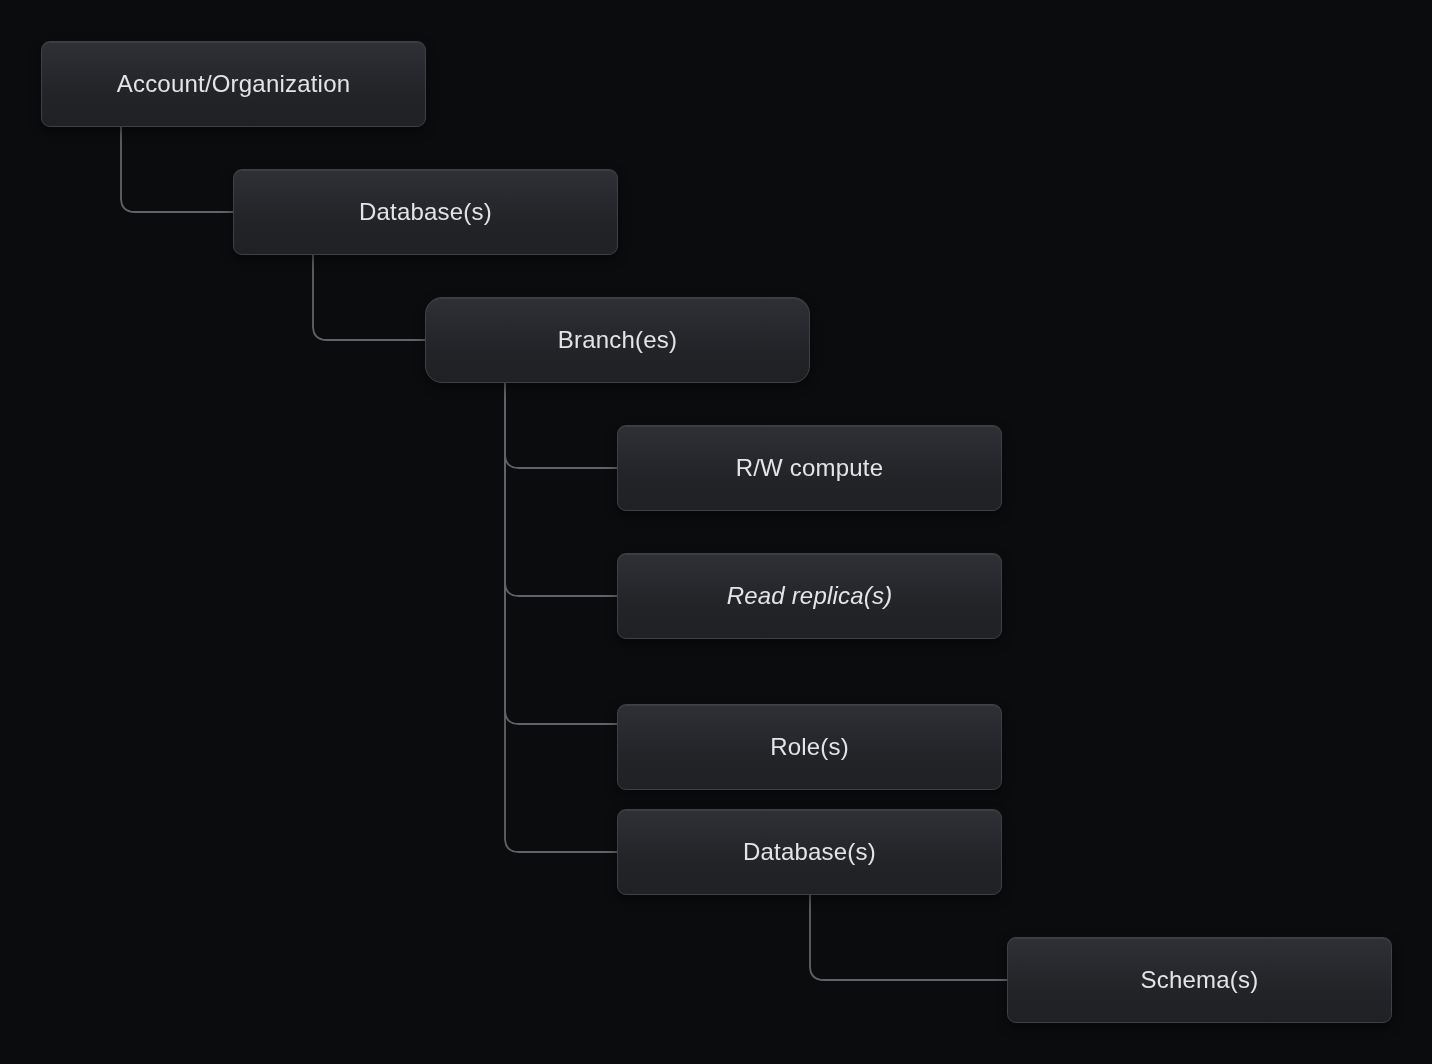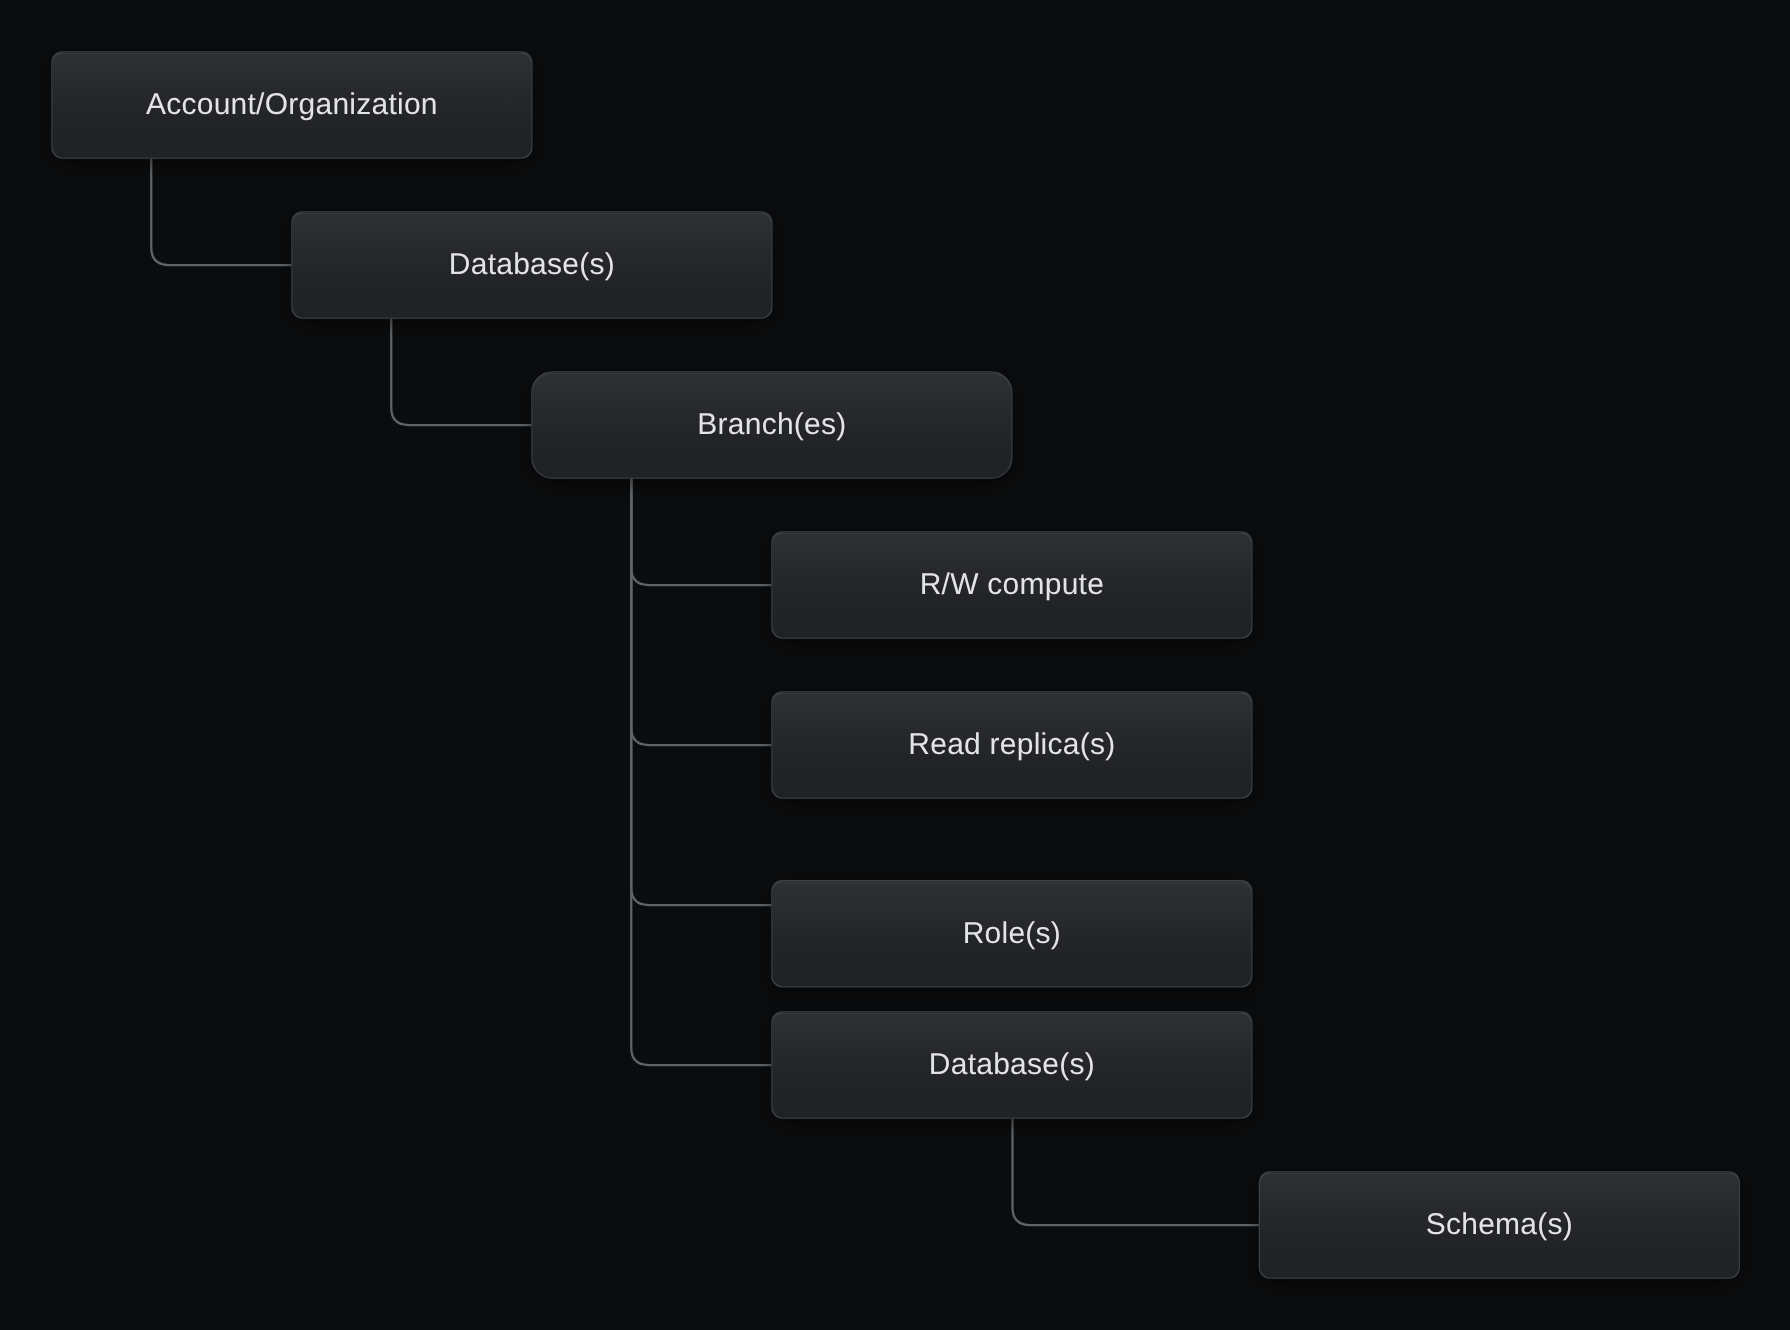--- a/index.html
+++ b/index.html
@@ -48,21 +48,21 @@
     color: #e3e4e7;
     font-size: 24px;
     letter-spacing: 0.2px;
     white-space: nowrap;
   }
   
   .pos-account  { left: 41px;   top: 41px;  }
   .pos-project  { left: 233px;  top: 169px; }
   .pos-branch   { left: 425px;  top: 297px; border-radius: 17px; }
   .pos-rw       { left: 617px;  top: 425px; align-items: center; }
-  .pos-read     { left: 617px;  top: 553px; }
+  .pos-read     { left: 617px;  top: 553px; font-style: italic; }
   .pos-role     { left: 617px;  top: 704px; }
   .pos-database { left: 617px;  top: 809px; }
   .pos-schema   { left: 1007px; top: 937px; }
 </style>
 </head>
 <body>
 
 <div class="diagram">
 
   <svg class="edges" viewBox="0 0 1432 1064">

